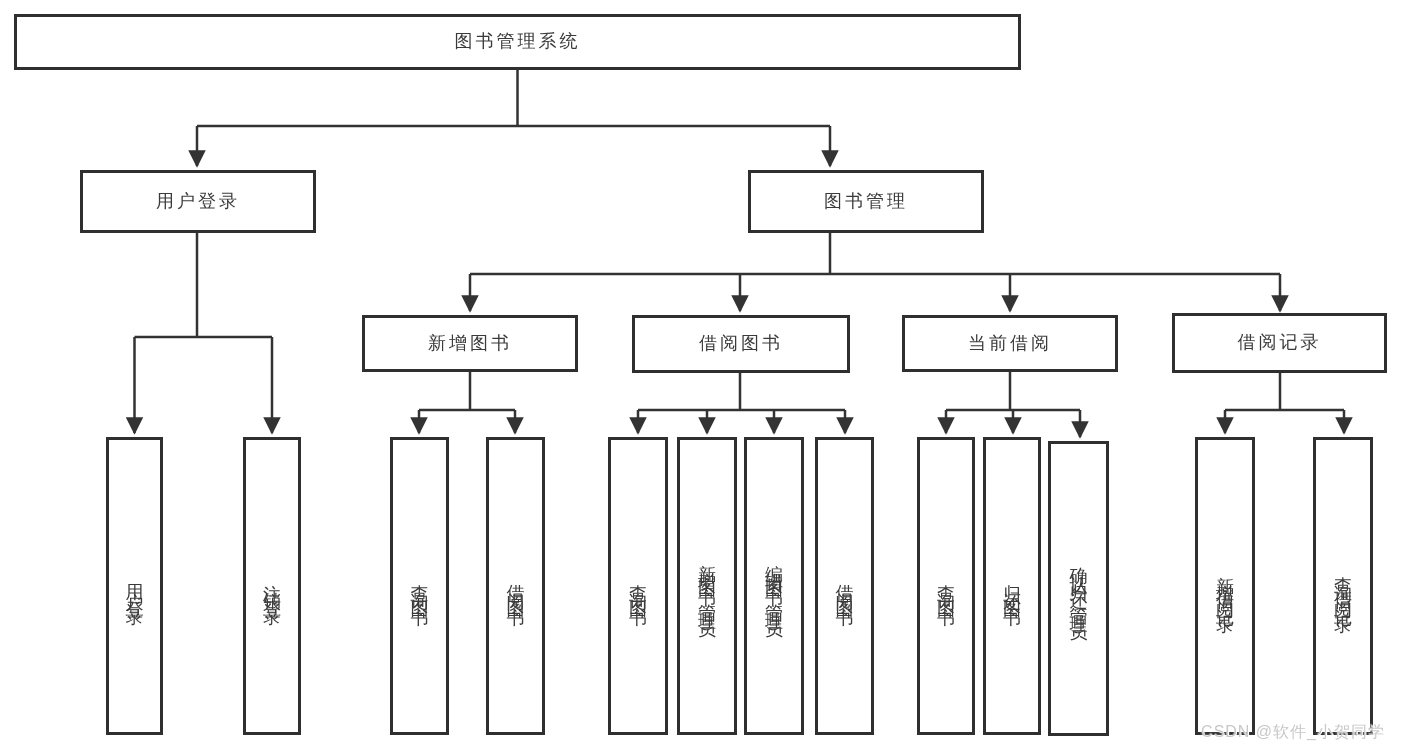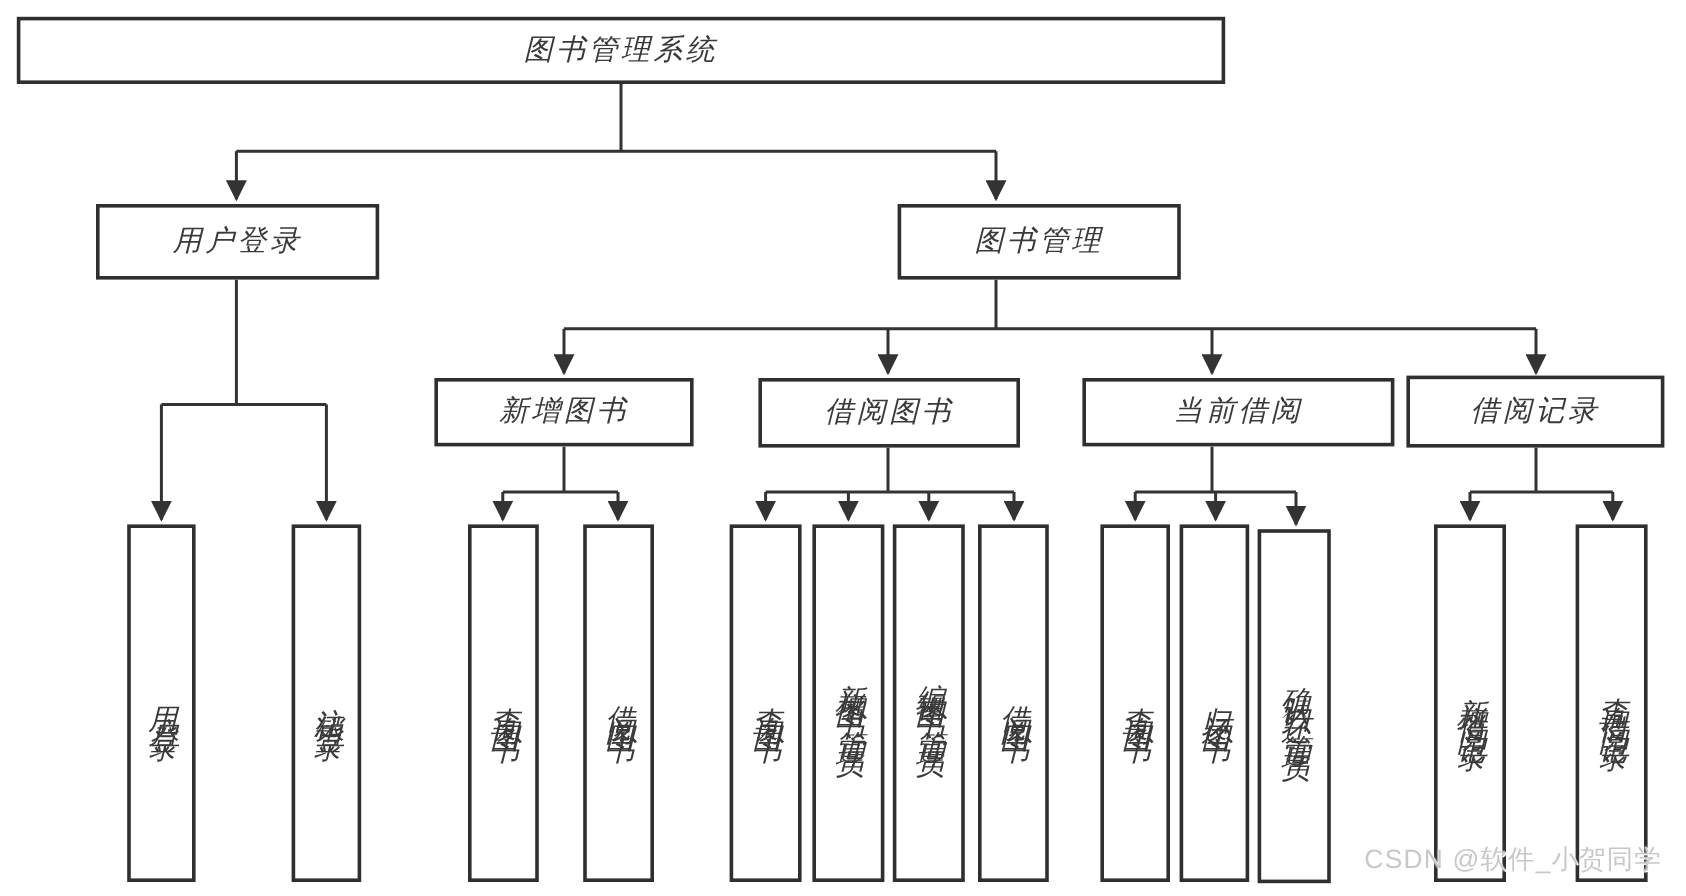--- a/index.html
+++ b/index.html
@@ -22,37 +22,36 @@
   .box {
     position: absolute;
     background: #ffffff;
     border: 3px solid var(--border, #2f2f2f);
     display: flex;
     align-items: center;
     justify-content: center;
   }
   .box .lbl {
     color: var(--text, #3a3a3a);
-    font-size: 24px;
+    font-size: 18px;
     letter-spacing: 3px;
     white-space: nowrap;
     line-height: 1.2;
-    font-style: italic;
   }
   .box.v .lbl {
     writing-mode: vertical-rl;
     text-orientation: mixed;
     letter-spacing: 8px;
     line-height: 1;
   }
   .watermark {
     position: absolute;
     right: 20px;
-    bottom: 16px;
-    font-size: 22px;
+    bottom: 4px;
+    font-size: 16px;
     letter-spacing: 1px;
     color: var(--watermark, #c8c8c8);
     text-shadow: 0 0 2px #ffffff, 1px 1px 0 #ffffff;
     white-space: nowrap;
   }
 </style>
 </head>
 <body>
 
 <div class="canvas">
@@ -107,21 +106,21 @@
   <div class="box h" style="left:748px;top:170px;width:236px;height:63px">
     <span class="lbl">图书管理</span>
   </div>
 
   <div class="box h" style="left:362px;top:315px;width:216px;height:57px">
     <span class="lbl">新增图书</span>
   </div>
   <div class="box h" style="left:632px;top:315px;width:218px;height:58px">
     <span class="lbl">借阅图书</span>
   </div>
-  <div class="box h" style="left:902px;top:315px;width:260px;height:57px">
+  <div class="box h" style="left:902px;top:315px;width:216px;height:57px">
     <span class="lbl">当前借阅</span>
   </div>
   <div class="box h" style="left:1172px;top:313px;width:215px;height:60px">
     <span class="lbl">借阅记录</span>
   </div>
 
   <div class="box v" style="left:106px;top:437px;width:57px;height:298px">
     <span class="lbl">用户登录</span>
   </div>
   <div class="box v" style="left:243px;top:437px;width:58px;height:298px">

